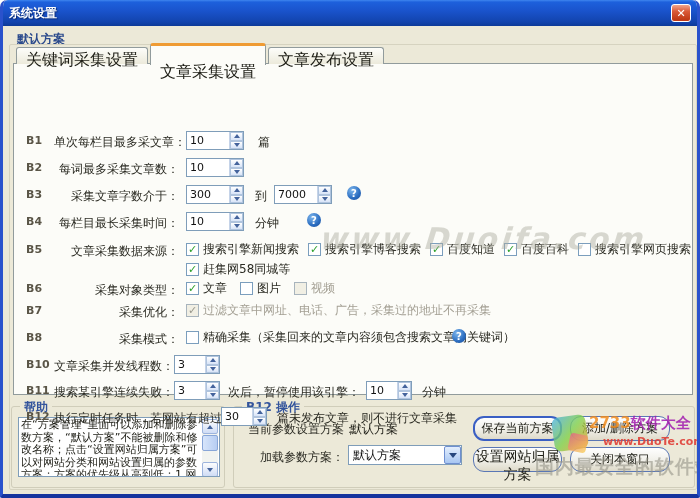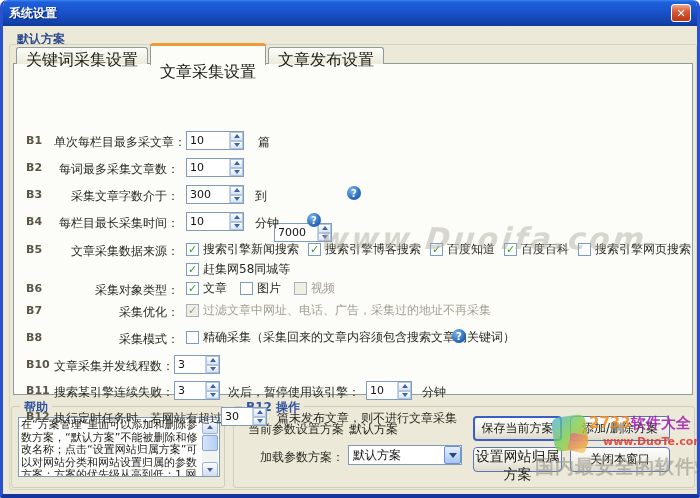--- a/index.html
+++ b/index.html
@@ -62,21 +62,21 @@
   .scroll-thumb { position:absolute; left:0; top:16px; width:16px; height:16px; border:1px solid #88a6d8; border-radius:2px;
     background:linear-gradient(90deg,#d7e5fb,#b6cdf2); cursor:grab; }
   .ops-row-label { position:absolute; font-size:12px; color:#2b2b23; white-space:nowrap; }
   .ops-value { position:absolute; font-size:12px; color:#1c1c14; }
   .dropdown { position:absolute; left:114px; top:38px; width:114px; height:20px; border:1px solid #7f9db9;
     background:#fff; display:flex; align-items:center; cursor:pointer; }
   .dd-text { flex:1; font-size:12px; padding-left:4px; color:#111; }
   .dd-btn { width:17px; height:18px; border:1px solid #6f8fd0; border-radius:2px; margin-right:0;
     background:linear-gradient(#e3eefd,#a8c6f2); display:flex; align-items:center; justify-content:center; }
   .dd-tri { width:0; height:0; border-left:4px solid transparent; border-right:4px solid transparent; border-top:5px solid #27477e; }
-  .xp-btn { position:absolute; height:25px; border:1px solid #5a77b5; border-radius:4px; font-size:12px; color:#1c1c14;
+  .xp-btn { position:absolute; height:25px; border:1px solid #5a77b5; border-radius:11px; font-size:12px; color:#1c1c14;
     background:linear-gradient(180deg,#fefefe,#f0efe8 55%,#dedac9); cursor:pointer;
     font-family:"DejaVu Sans","Liberation Sans",sans-serif; }
   .xp-btn.default { border:2px solid #3a5fc4; }
   
   .wm-center { position:absolute; left:318px; top:221px; font-size:30px; font-style:italic; font-weight:bold;
     color:rgba(170,170,158,0.45); letter-spacing:3px; transform:skewX(-6deg); z-index:6; pointer-events:none; white-space:nowrap; }
   .wm-brand { position:absolute; left:544px; top:408px; width:156px; height:84px; z-index:10; pointer-events:none; }
   .wm-logo { position:absolute; left:6px; top:8px; width:34px; height:34px; border-radius:7px; opacity:.8;
     background:linear-gradient(135deg,#4ab0e8 0%,#7fd04a 50%,#f0a030 100%); transform:rotate(-8deg); }
   .wm-logo2 { position:absolute; left:22px; top:26px; width:18px; height:18px; border-radius:4px; opacity:.75;
@@ -149,21 +149,21 @@
         <span class="spin-btns">
             <span class="spin-btn">
               <i class="tri-up"></i>
             </span>
             <span class="spin-btn">
               <i class="tri-dn"></i>
             </span>
           </span>
       </div>
       <span class="unit" style="left:241px;">到</span>
-      <div class="spin" style="left:260px;width:58px;margin-top:38px;">
+      <div class="spin" style="left:260px;width:58px;">
         <span class="spin-val">7000</span>
         <span class="spin-btns">
             <span class="spin-btn">
               <i class="tri-up"></i>
             </span>
             <span class="spin-btn">
               <i class="tri-dn"></i>
             </span>
           </span>
       </div>

